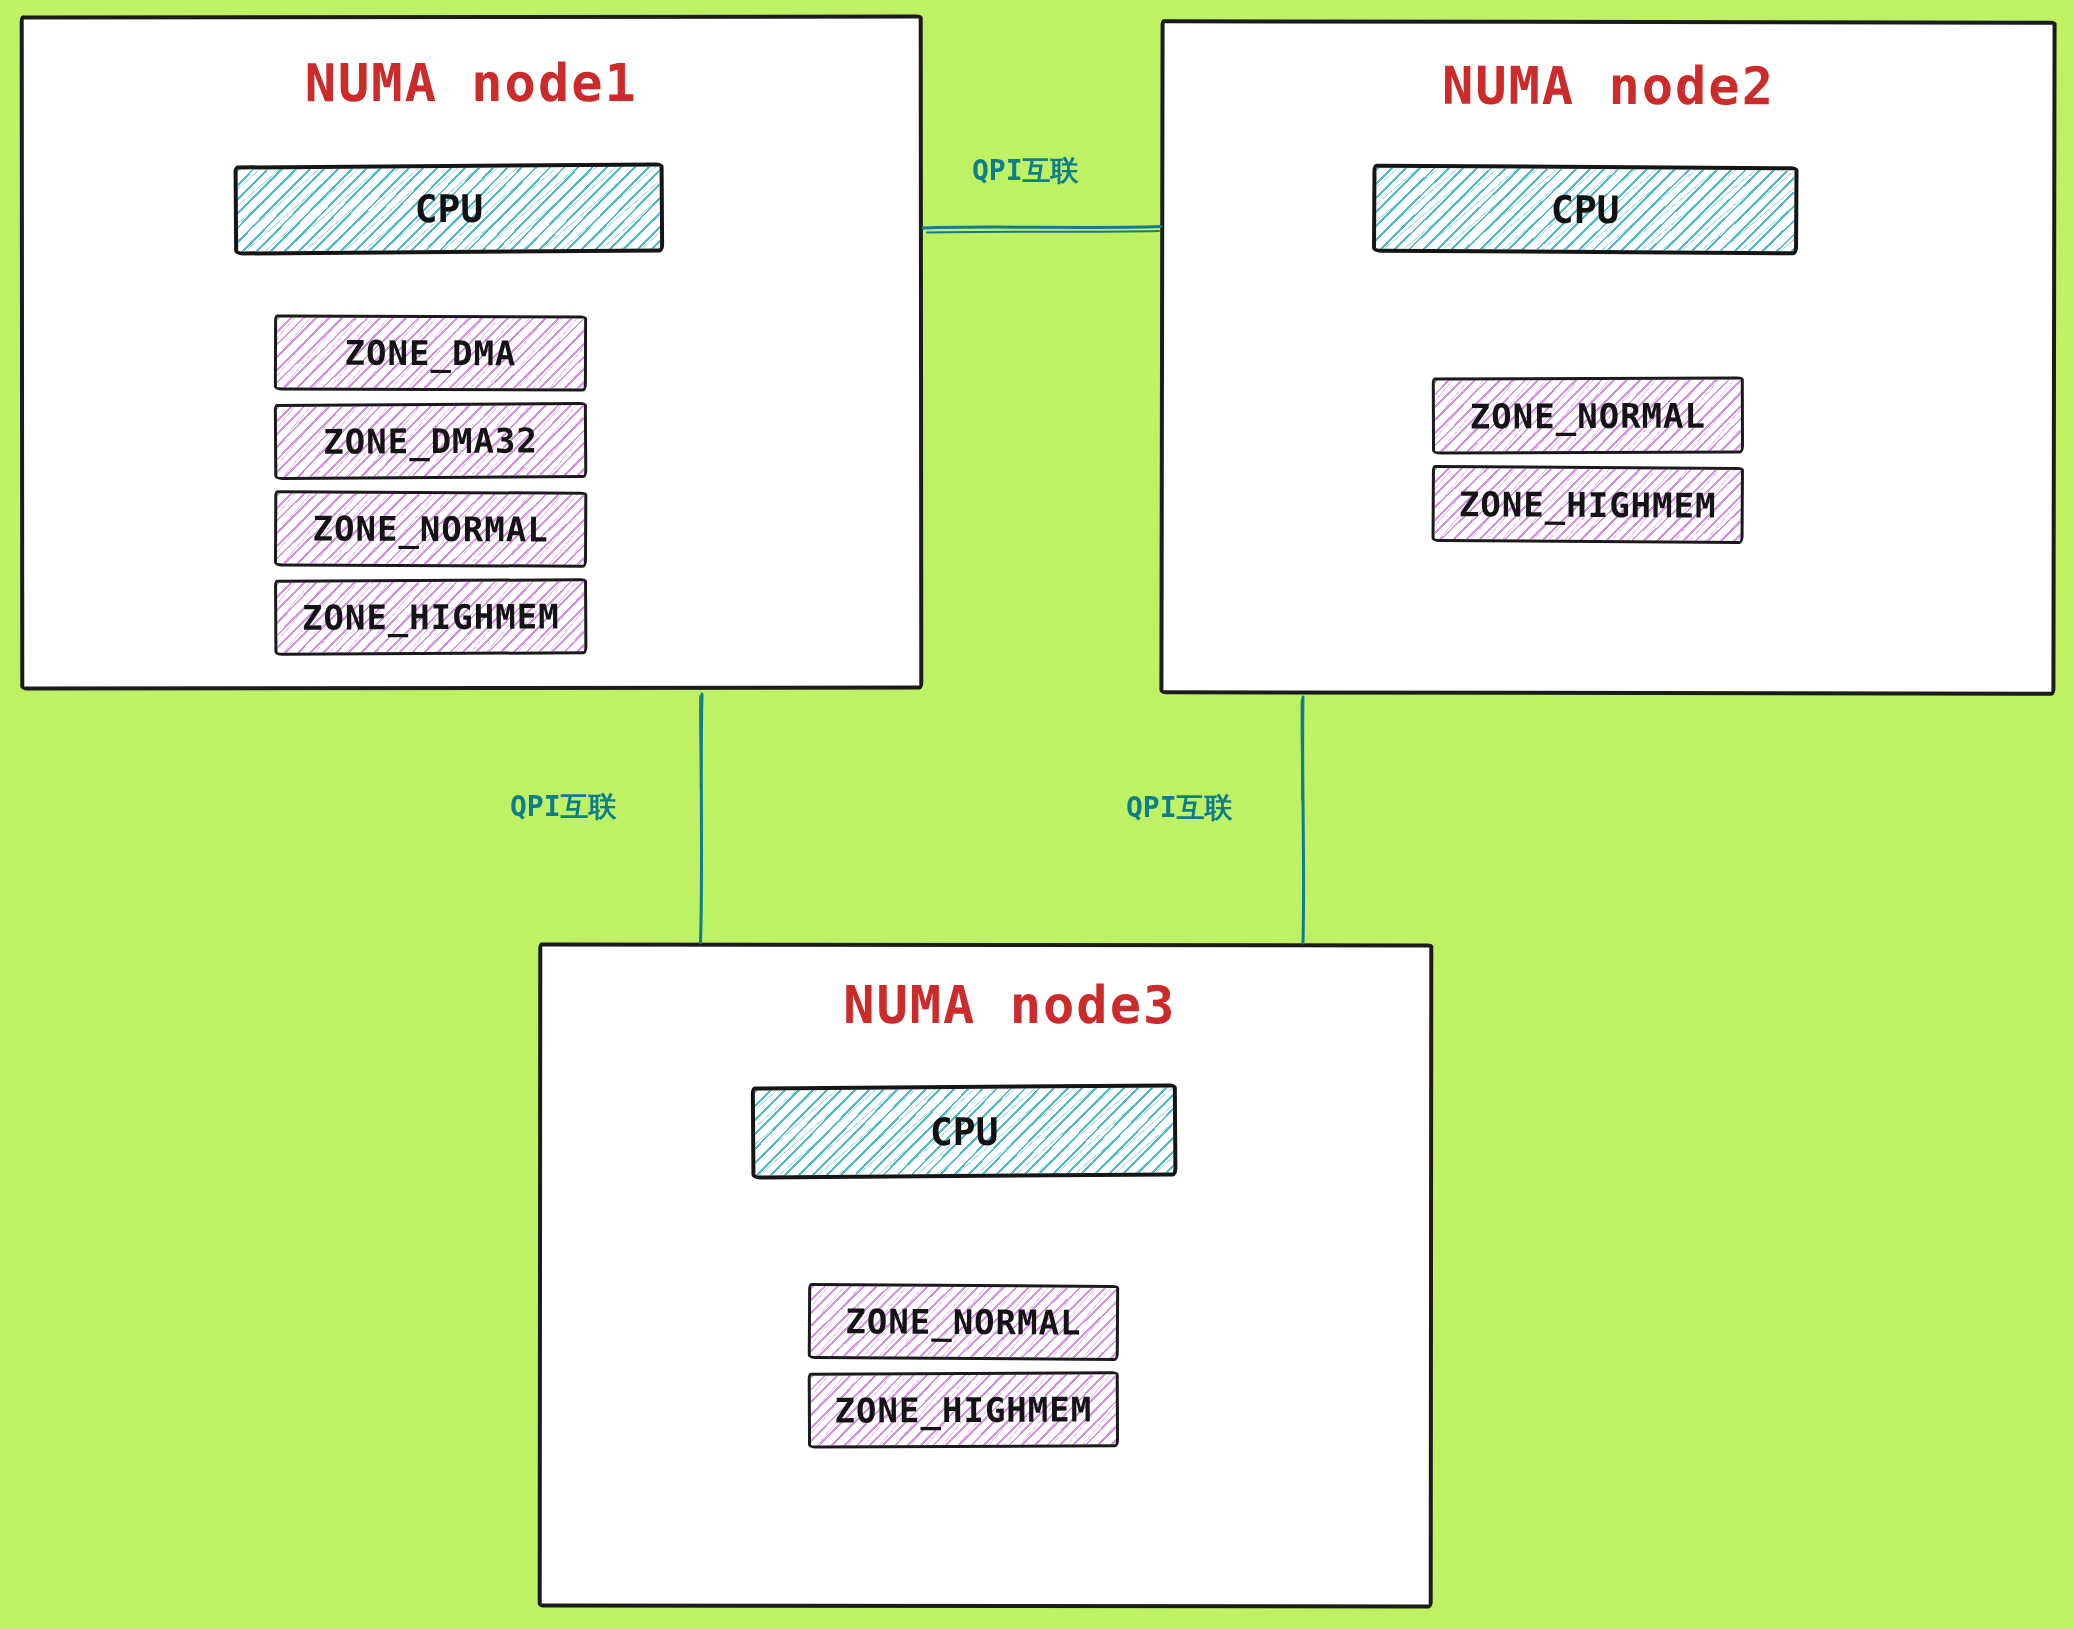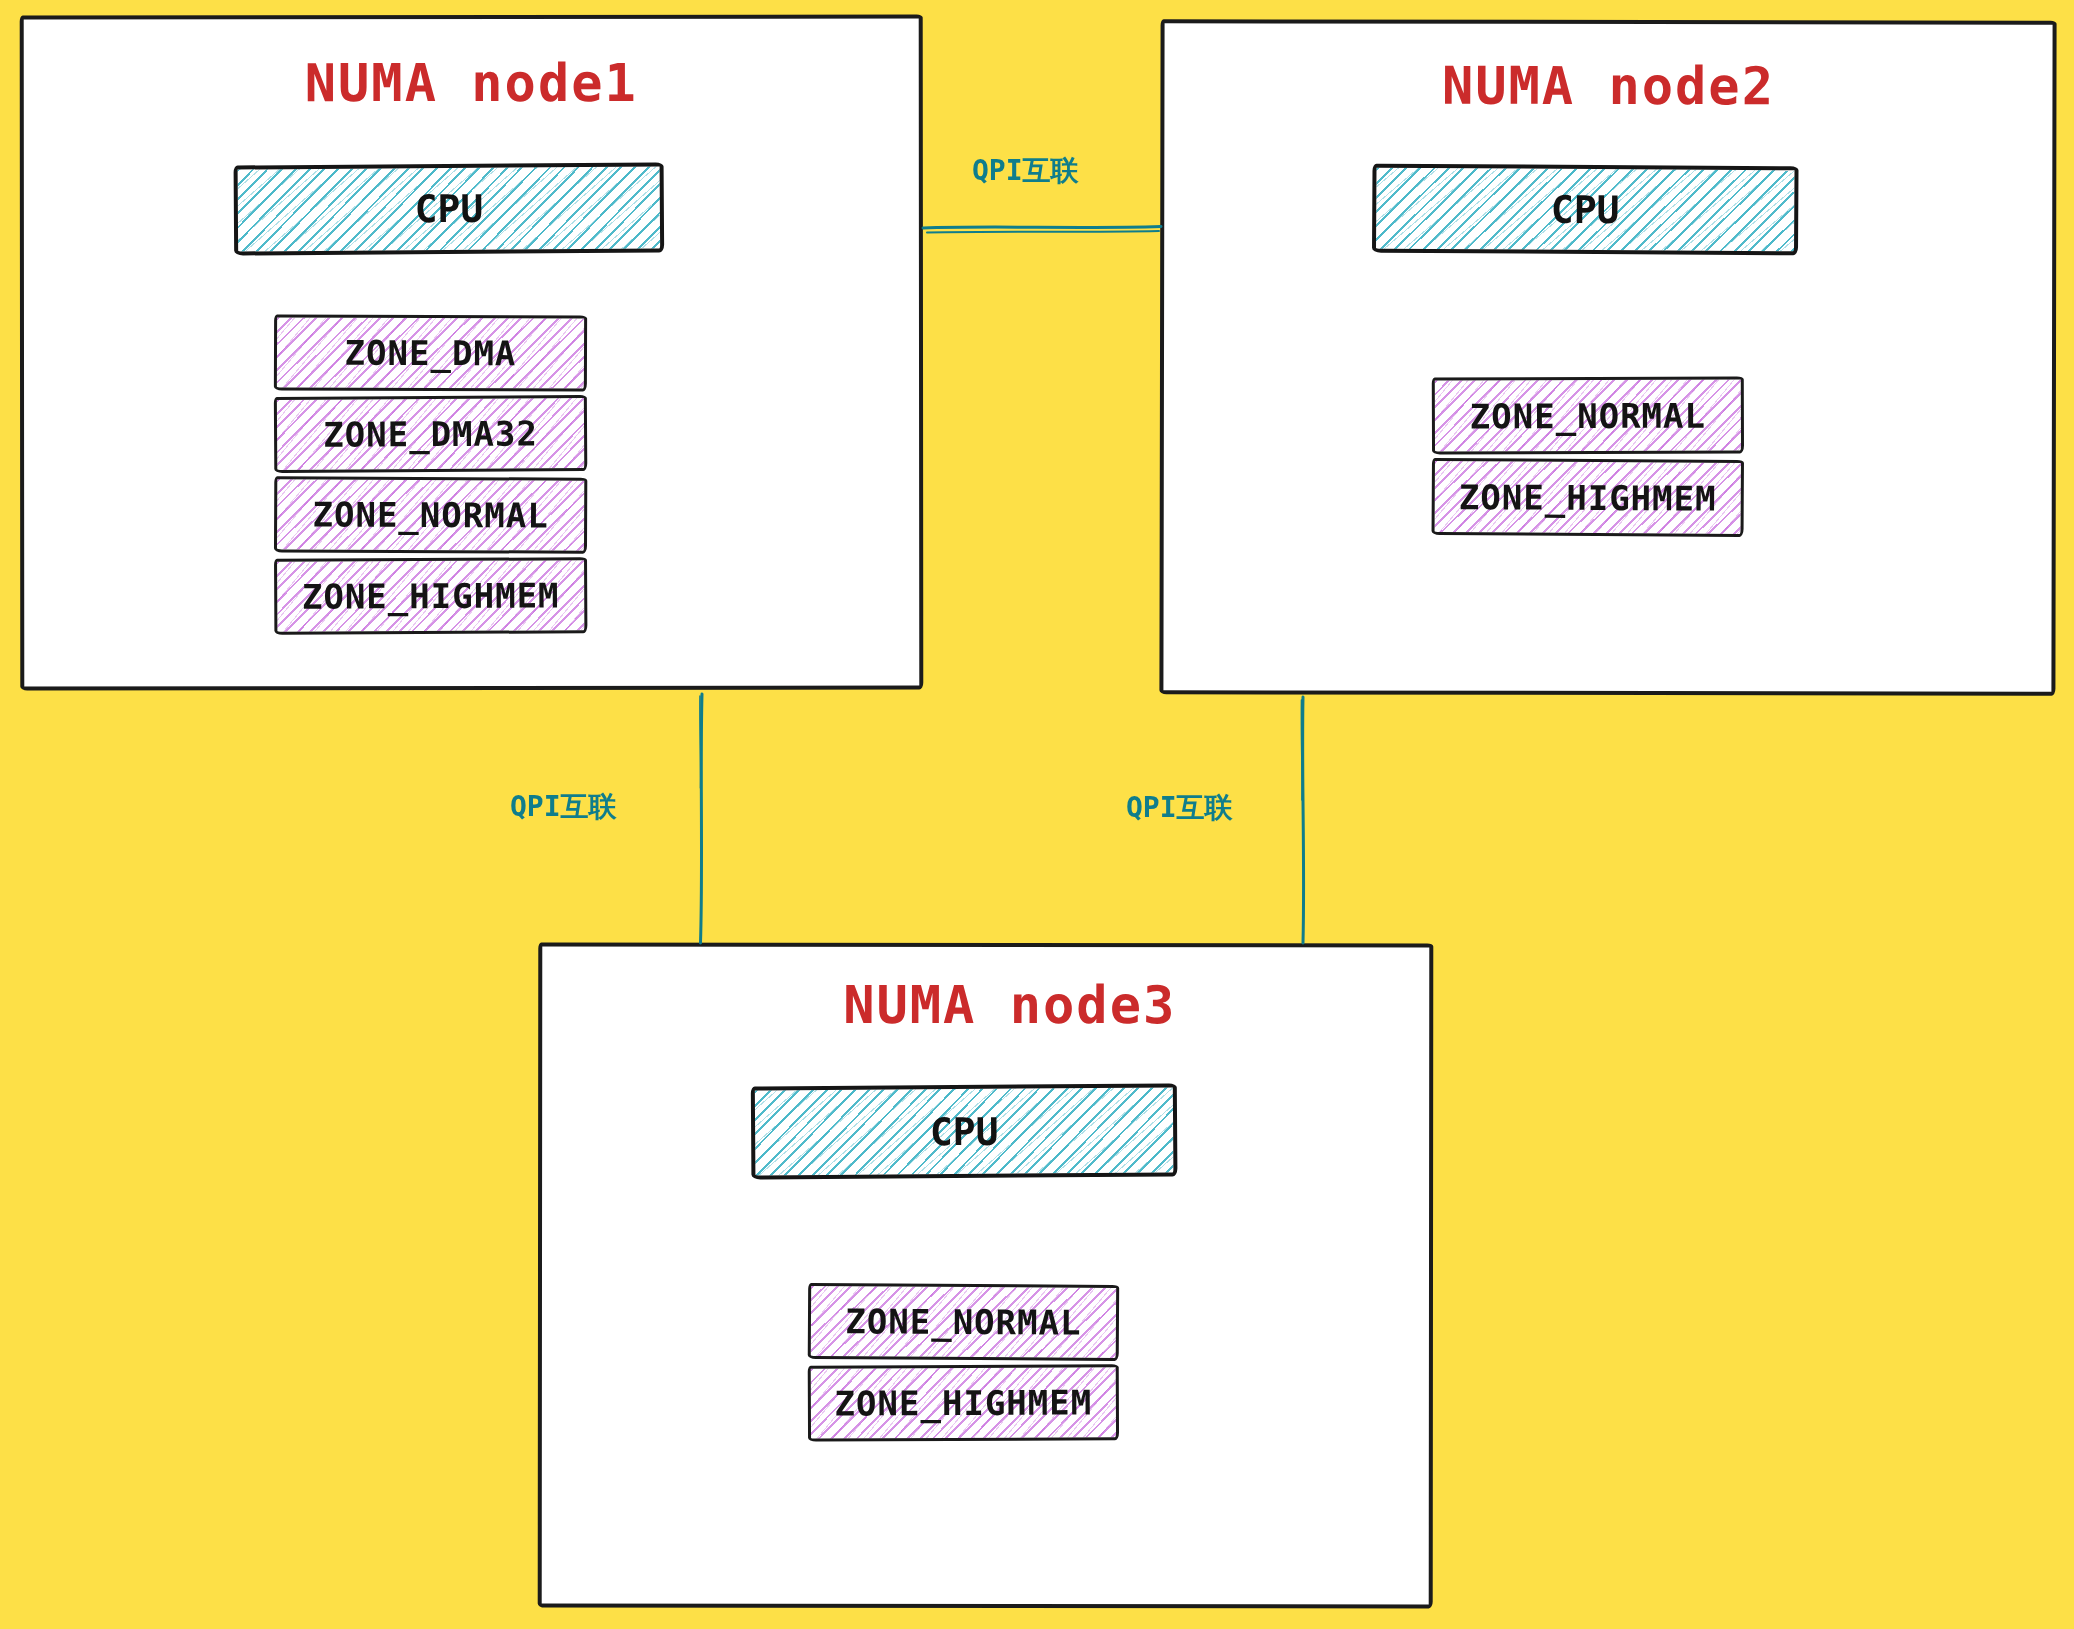--- a/index.html
+++ b/index.html
@@ -5,21 +5,21 @@
   html, body {
     margin: 0;
     padding: 0;
     background: #ffffff;
     font-family: "DejaVu Sans Mono", "Liberation Mono", monospace;
   }
   .canvas {
     position: relative;
     width: 2074px;
     height: 1629px;
-    background: #fde047;
+    background: #bef264;
     overflow: hidden;
   }
   .node-box {
     position: absolute;
     background: #ffffff;
     border: 4px solid #1b1b1b;
     border-radius: 3px 6px 4px 7px / 6px 3px 7px 4px;
     box-sizing: border-box;
   }
   .node-title {
@@ -46,21 +46,21 @@
       repeating-linear-gradient(135deg, rgba(61,179,197,0.90) 0px, rgba(61,179,197,0.90) 2px, transparent 2px, transparent 10px),
       repeating-linear-gradient(139deg, rgba(61,179,197,0.40) 1px, rgba(61,179,197,0.40) 2px, transparent 2px, transparent 14px);
     font-size: 38px;
     font-weight: bold;
     color: #121212;
   }
   .zone-stack {
     position: absolute;
     display: flex;
     flex-direction: column;
-    gap: 5px;
+    gap: 12px;
   }
   .zone-box {
     border: 3.5px solid #1a1a1a;
     border-radius: 3px 7px 4px 8px / 6px 3px 8px 4px;
     box-sizing: border-box;
     display: flex;
     align-items: center;
     justify-content: center;
     background-color: #ffffff;
     background-image:

